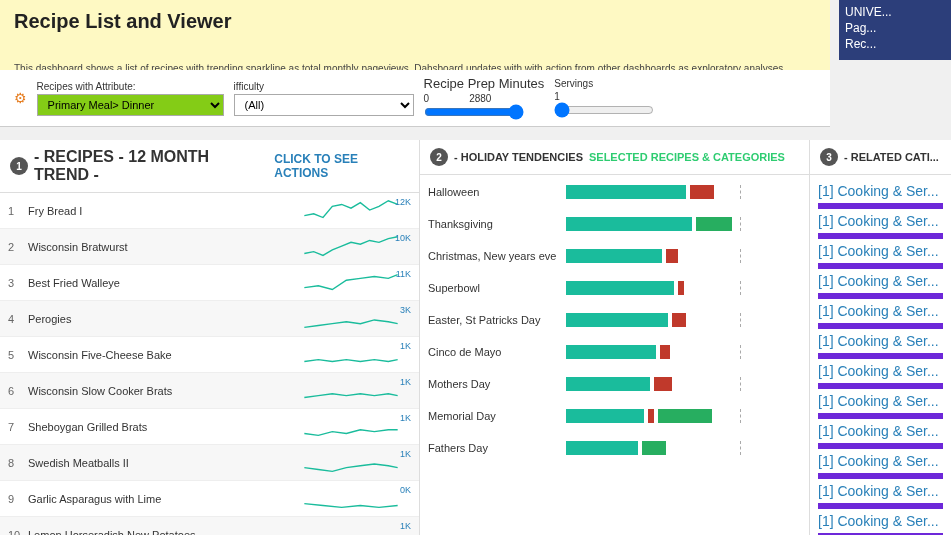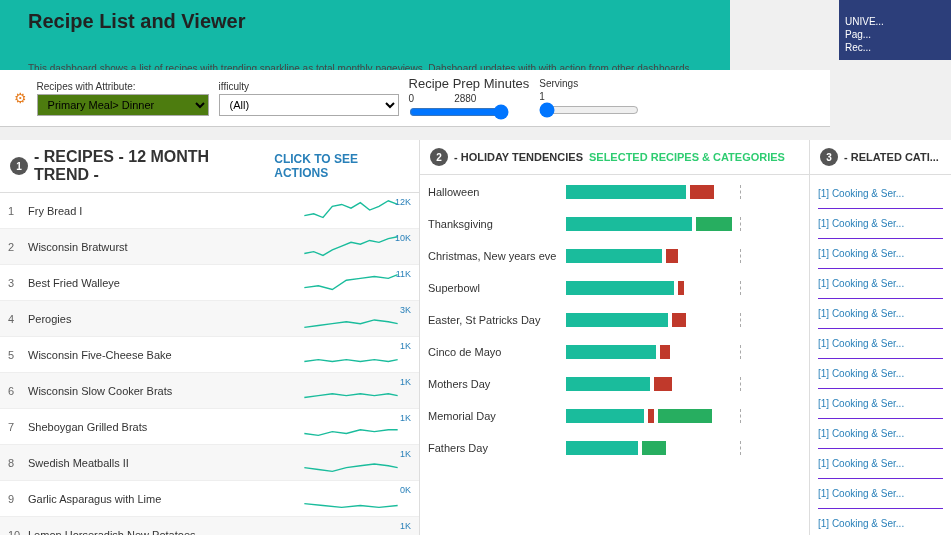--- a/index.html
+++ b/index.html
@@ -1,28 +1,28 @@
 <!DOCTYPE html>
 <html><head>
   <meta charset="utf-8">
   <style>
     * { box-sizing: border-box; margin: 0; padding: 0; }
     body { font-family: Arial, sans-serif; font-size: 12px; background: #f0f0f0; width: 951px; height: 535px; overflow: hidden; }
 
-    .top-bar { position: absolute; top: 0; right: 0; width: 112px; background: #2c3e7a; color: white; font-size: 10px; padding: 16px 6px; height: 60px; }
+    .top-bar { position: absolute; top: 0; right: 0; width: 112px; background: #2c3e7a; color: white; font-size: 12px; padding: 5px 6px; height: 60px; }
     .top-bar-row { margin-bottom: 2px; }
 
-    .header { position: absolute; top: 0; left: 0; width: 730px; background: #14b8a6; padding: 10px 28px 8px; border-bottom: 1px solid #ccc; }
+    .header { position: absolute; top: 0; left: 0; width: 830px; background: #fef9c3; padding: 10px 14px 8px; border-bottom: 1px solid #ccc; }
     .header h1 { font-size: 20px; font-weight: bold; color: #222; margin-bottom: 4px; }
     .header p { font-size: 10px; color: #444; line-height: 1.4; margin-top: 29px; }
 
     .controls { position: absolute; top: 70px; left: 0; width: 830px; background: white; padding: 6px 14px; border-bottom: 1px solid #ccc; display: flex; align-items: center; gap: 10px; }
     .control-group { display: flex; flex-direction: column; }
     .control-label { font-size: 10px; color: #333; margin-bottom: 2px; }
-    .control-select { font-size: 11px; border: 1px solid #aaa; padding: 3px 6px; background: #4d7c0f; width: 172px; }
+    .control-select { font-size: 11px; border: 1px solid #aaa; padding: 3px 6px; background: #84cc16; width: 187px; }
     .control-select-small { font-size: 11px; border: 1px solid #aaa; padding: 3px 6px; background: white; width: 180px; }
 
     .range-group { display: flex; flex-direction: column; }
     .range-label { font-size: 13px; color: #333; margin-bottom: 2px; }
     .range-vals { font-size: 10px; color: #333; display: flex; gap: 40px; }
     .range-input { width: 100px; }
 
     .servings-group { display: flex; flex-direction: column; }
 
     .filter-icon { color: #e67e22; font-size: 14px; cursor: pointer; }
@@ -59,21 +59,21 @@
     .bar-cyan { background: #1abc9c; height: 14px; }
     .bar-red { background: #c0392b; height: 14px; }
     .bar-green { background: #27ae60; height: 14px; }
     .dotted-line { position: absolute; right: 60px; top: 0; bottom: 0; border-left: 1px dashed #aaa; height: 14px; top: 50%; transform: translateY(-50%); }
 
     
     .panel3 { flex: 1; background: white; display: flex; flex-direction: column; }
     .panel3-header { padding: 8px 10px; border-bottom: 1px solid #ddd; display: flex; align-items: center; gap: 6px; }
     .panel3-title { font-size: 11px; font-weight: bold; color: #333; }
     .related-list { flex: 1; overflow: hidden; padding: 4px 8px; }
-    .related-row { font-size: 10px; color: #333; padding: 3px 0; border-bottom: 1px solid #6d28d9; height: 30px; display: flex; align-items: center; }
+    .related-row { font-size: 14px; color: #333; padding: 3px 0; border-bottom: 6px solid #6d28d9; height: 30px; display: flex; align-items: center; }
     .related-text { color: #2980b9; }
   </style>
 </head>
 <body>
 
 <div class="top-bar">
   <div class="top-bar-row">UNIVE...</div>
   <div class="top-bar-row">Pag...</div>
   <div class="top-bar-row">Rec...</div>
 </div>

